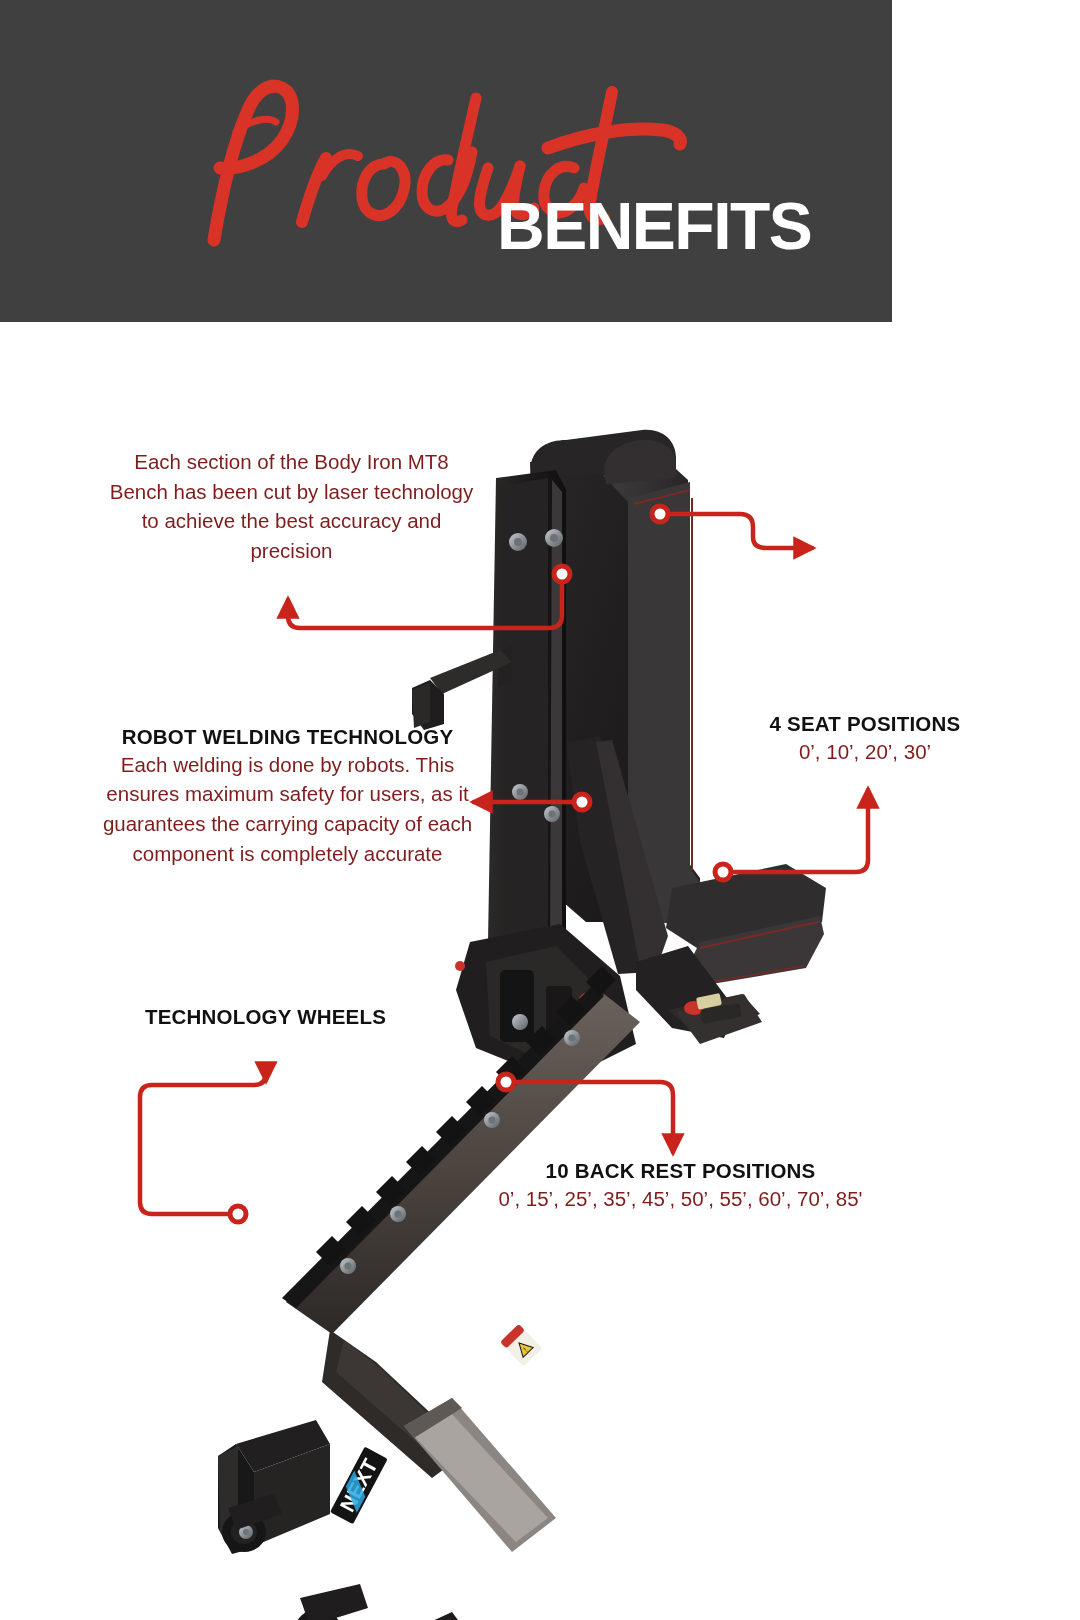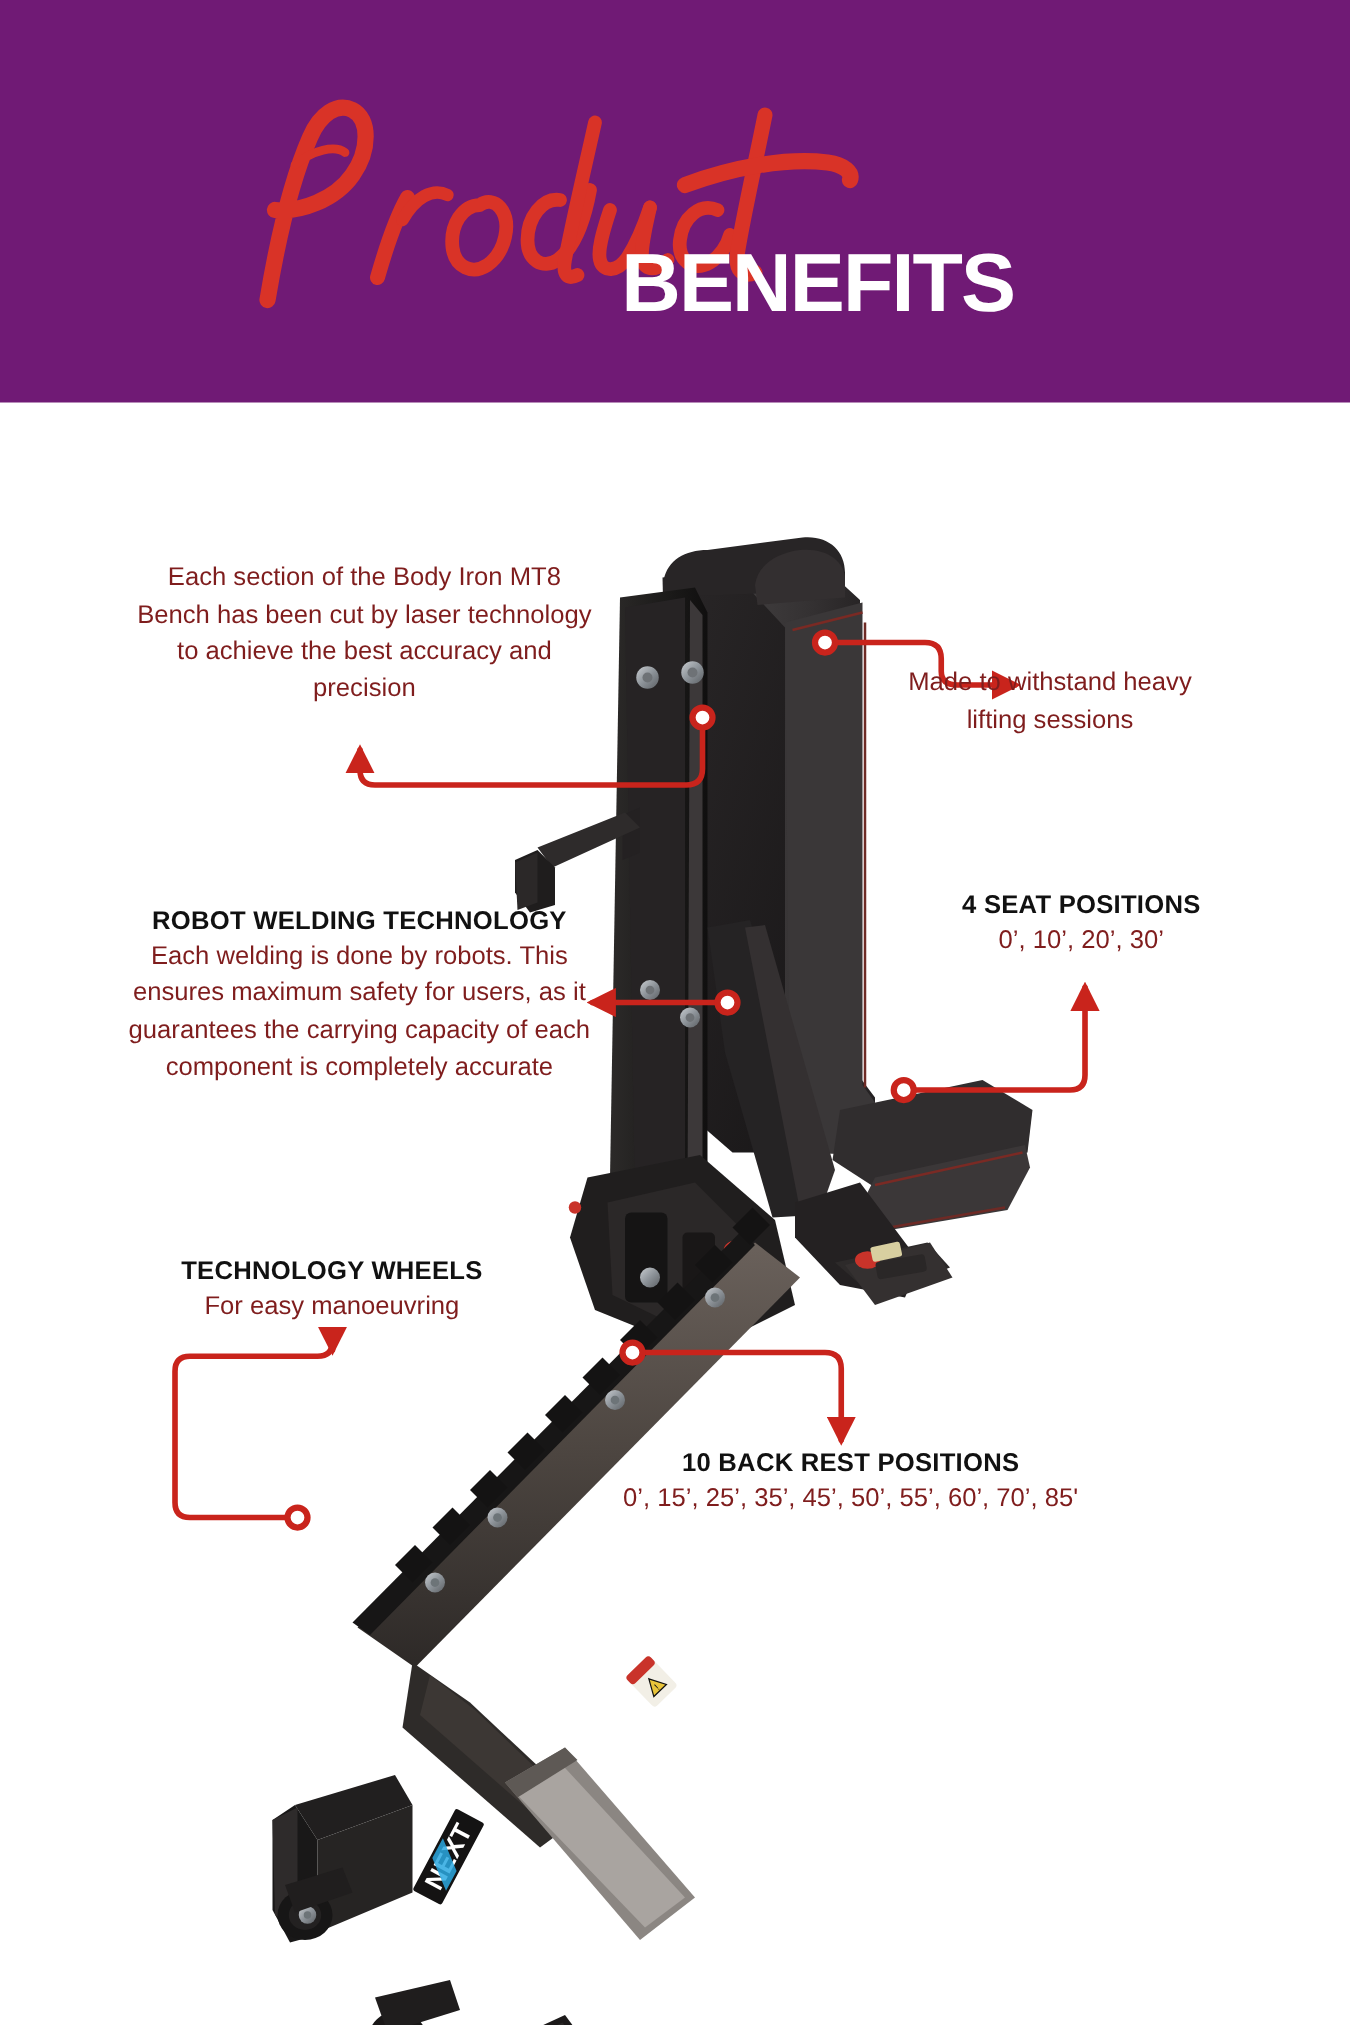--- a/index.html
+++ b/index.html
@@ -1,21 +1,21 @@
 <!DOCTYPE html>
 <html><head>
 <meta charset="utf-8">
 <title>Product Benefits</title>
 <style>
   html,body{margin:0;padding:0;background:#fff;}
   body{width:1080px;height:1620px;position:relative;overflow:hidden;
        font-family:"Liberation Sans","DejaVu Sans",sans-serif;color:#1a1a1a;}
 
   
-  #header{position:absolute;left:0;top:0;width:1080px;height:322px;background:#701a75;overflow:hidden;}
+  #header{position:absolute;left:0;top:0;width:892px;height:322px;background:#404040;overflow:hidden;}
   #header-inner{position:absolute;left:0;top:0;width:1080px;height:322px;}
   .hdr-script{
     position:absolute;left:176px;top:72px;width:520px;height:190px;
   }
   .hdr-benefits{
     position:absolute;left:497px;top:193px;
     font-family:"Liberation Sans","DejaVu Sans",sans-serif;
     font-weight:bold;font-size:66px;letter-spacing:-1.5px;
     color:#ffffff;line-height:1;white-space:nowrap;
   }
@@ -280,34 +280,32 @@
     <path d="M516 1082 L660 1082 Q673 1082 673 1095 L673 1152" marker-end="url(#ar-r)"></path>
     <circle cx="506" cy="1082" r="8" fill="#ffffff" stroke="#c9241c" stroke-width="5"></circle>
   </g>
 </svg>
 
 <div class="callout ta-c" id="co-laser">
   <div class="co-body">Each section of the Body Iron MT8 Bench has been cut by laser technology to achieve the best accuracy and precision</div>
 </div>
 
 <div class="callout ta-c" id="co-heavy">
-  <div class="co-body">Made to withstand heavy lifting sessions</div>
 </div>
 
 <div class="callout ta-c" id="co-robot">
   <div class="co-title">ROBOT WELDING TECHNOLOGY</div>
   <div class="co-body">Each welding is done by robots. This ensures maximum safety for users, as it guarantees the carrying capacity of each component is completely accurate</div>
 </div>
 
 <div class="callout ta-c" id="co-seat">
   <div class="co-title">4 SEAT POSITIONS</div>
   <div class="co-body">0’, 10’, 20’, 30’</div>
 </div>
 
 <div class="callout ta-c" id="co-wheels">
   <div class="co-title">TECHNOLOGY WHEELS</div>
-  <div class="co-body">For easy manoeuvring</div>
 </div>
 
 <div class="callout ta-c" id="co-backrest">
   <div class="co-title">10 BACK REST POSITIONS</div>
   <div class="co-body">0’, 15’, 25’, 35’, 45’, 50’, 55’, 60’, 70’, 85'</div>
 </div>
 
 </body></html>

